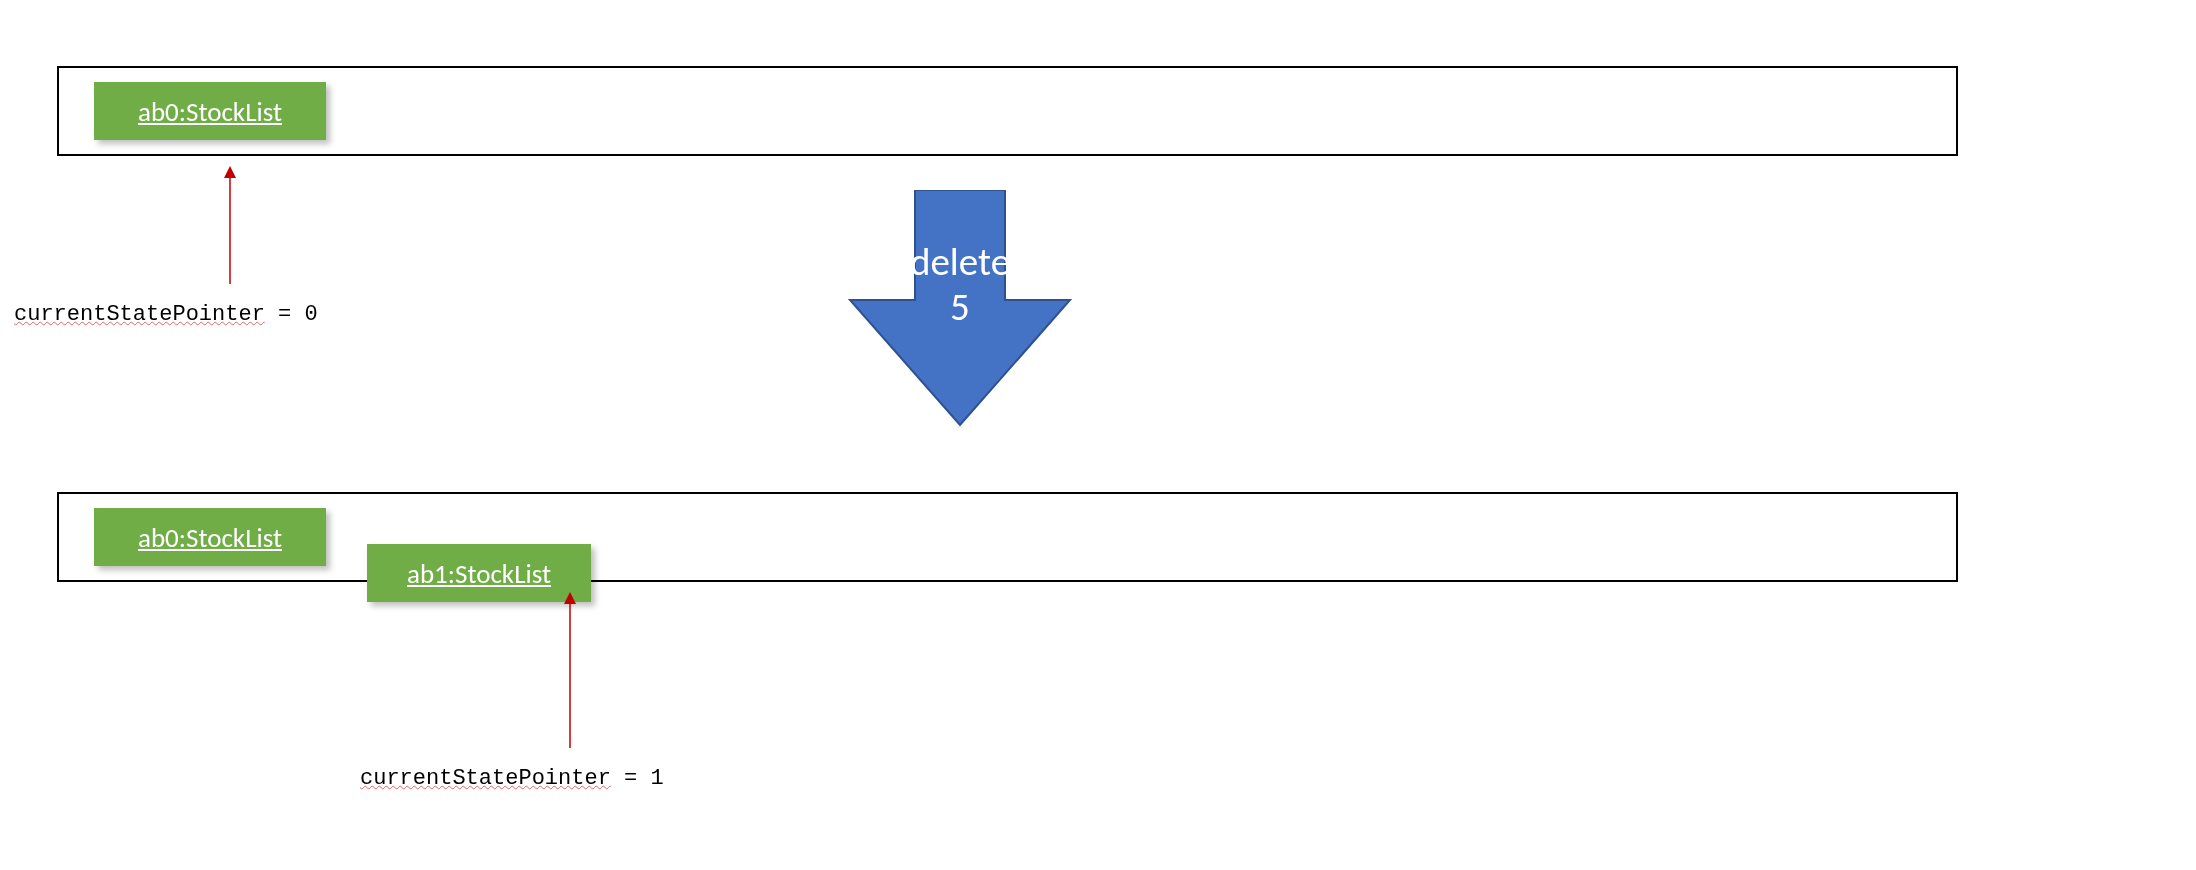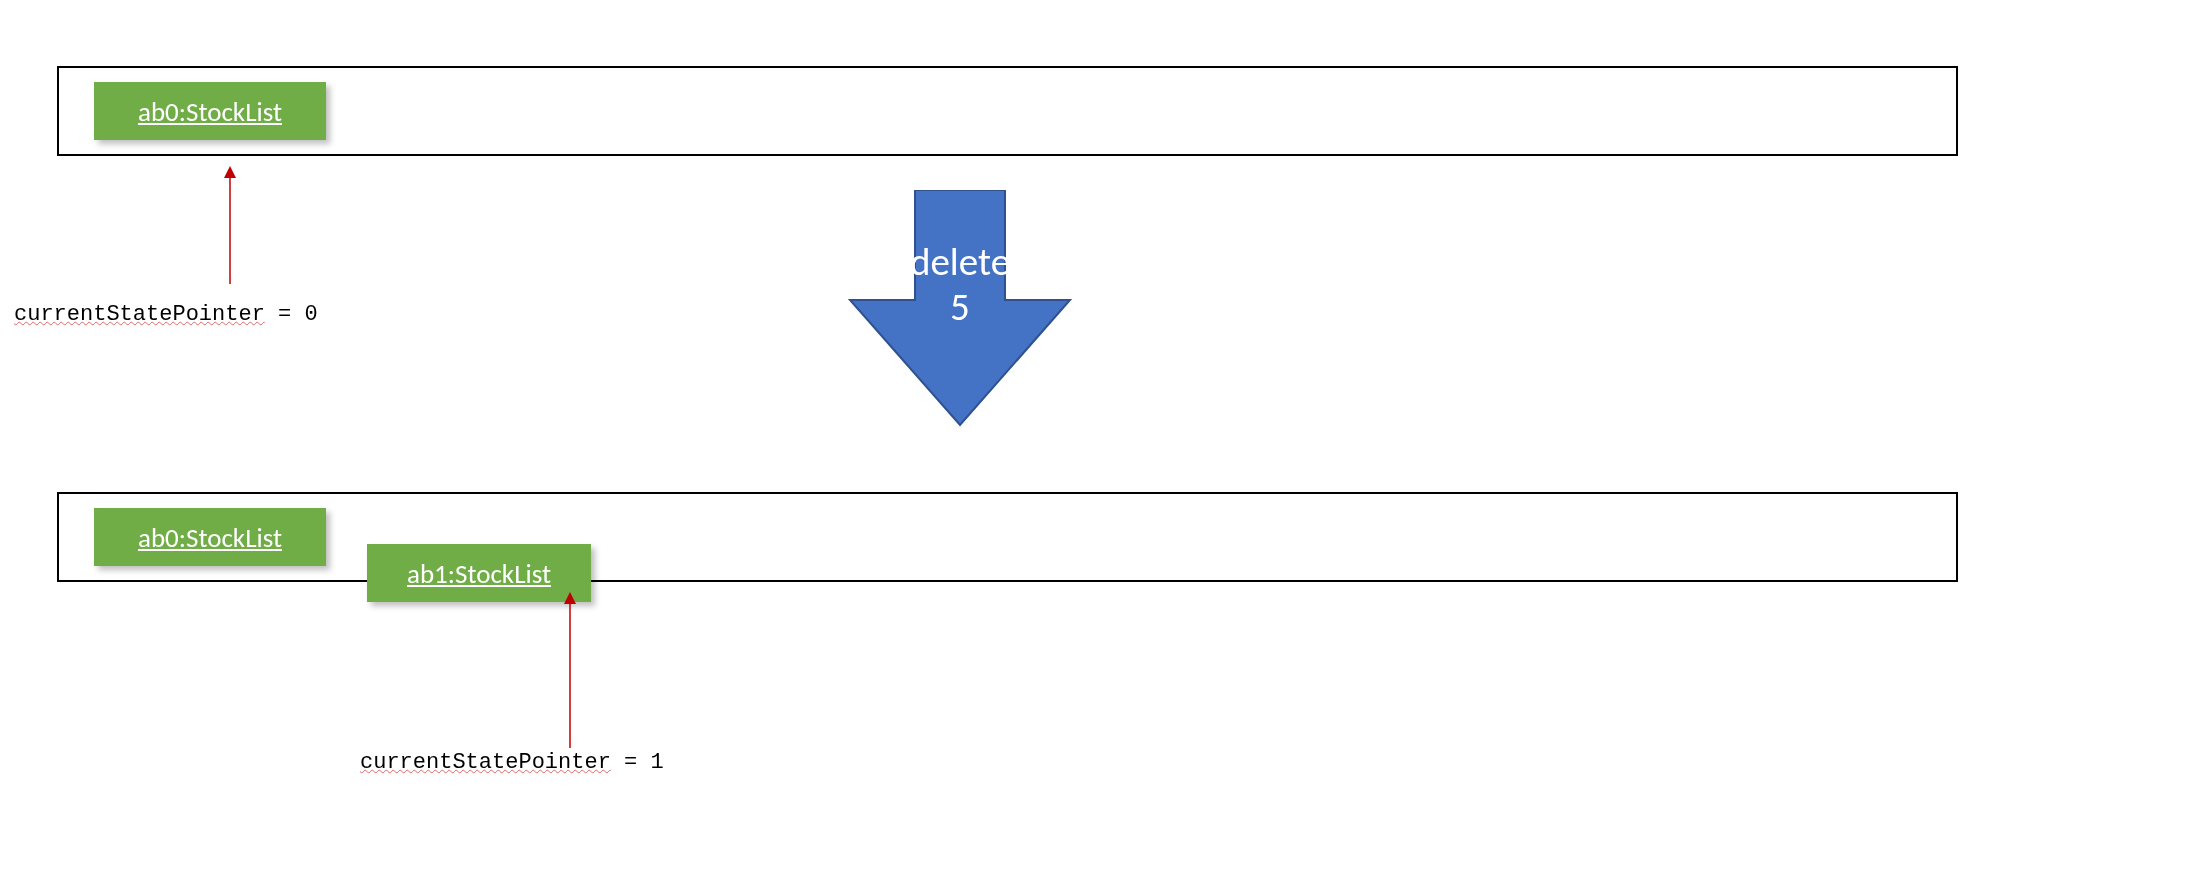--- a/index.html
+++ b/index.html
@@ -97,15 +97,15 @@
   <div class="stock-item" style="left:308px; top:14px; width:224px;margin-top:36px;">
     <span>ab1:StockList</span>
   </div>
 </div>
 
 <svg class="red-arrow" style="left:560px; top:592px;" width="20" height="160">
   <line x1="10" y1="156" x2="10" y2="8" stroke="#C00000" stroke-width="1.5"></line>
   <polygon points="10,0 4,12 16,12" fill="#C00000"></polygon>
 </svg>
 
-<div class="pointer-label" style="left:360px; top:750px;">
+<div class="pointer-label" style="left:360px; top:766px;">
   <span class="underlined">currentStatePointer</span><span> = 1</span>
 </div>
 
 </body></html>

